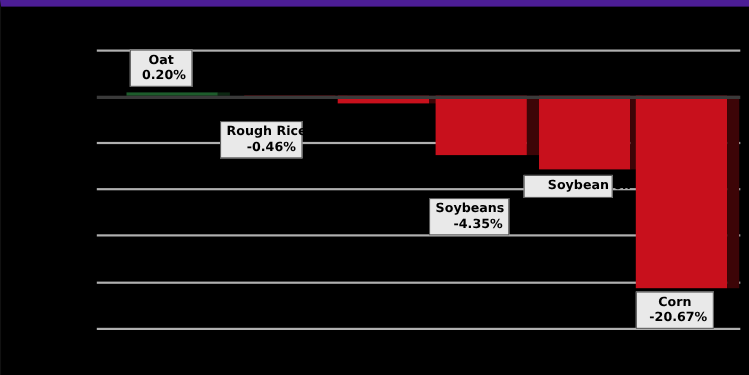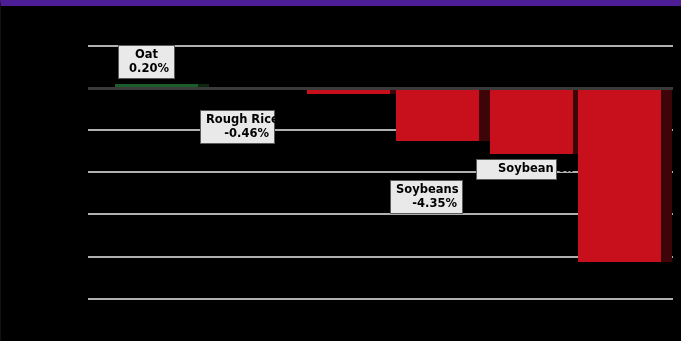--- a/index.html
+++ b/index.html
@@ -130,13 +130,17 @@
 
   <div class="bar-label" style="left:389px; top:141px; width:73px;margin-top:33px;">
     <span class="lbl-name">Soybeans</span>
     <span class="lbl-val">-4.35%</span>
   </div>
 
   <div class="bar-label" style="left:475px; top:153px; width:81px;padding-left:21px;">
     <span class="lbl-name">Soybean oil</span>
   </div>
 
+  <div class="bar-label" style="left:577px; top:259px; width:71px;">
+    <span class="lbl-name">Corn</span>
+    <span class="lbl-val">-20.67%</span>
+  </div>
 </div>
 
 </body></html>

